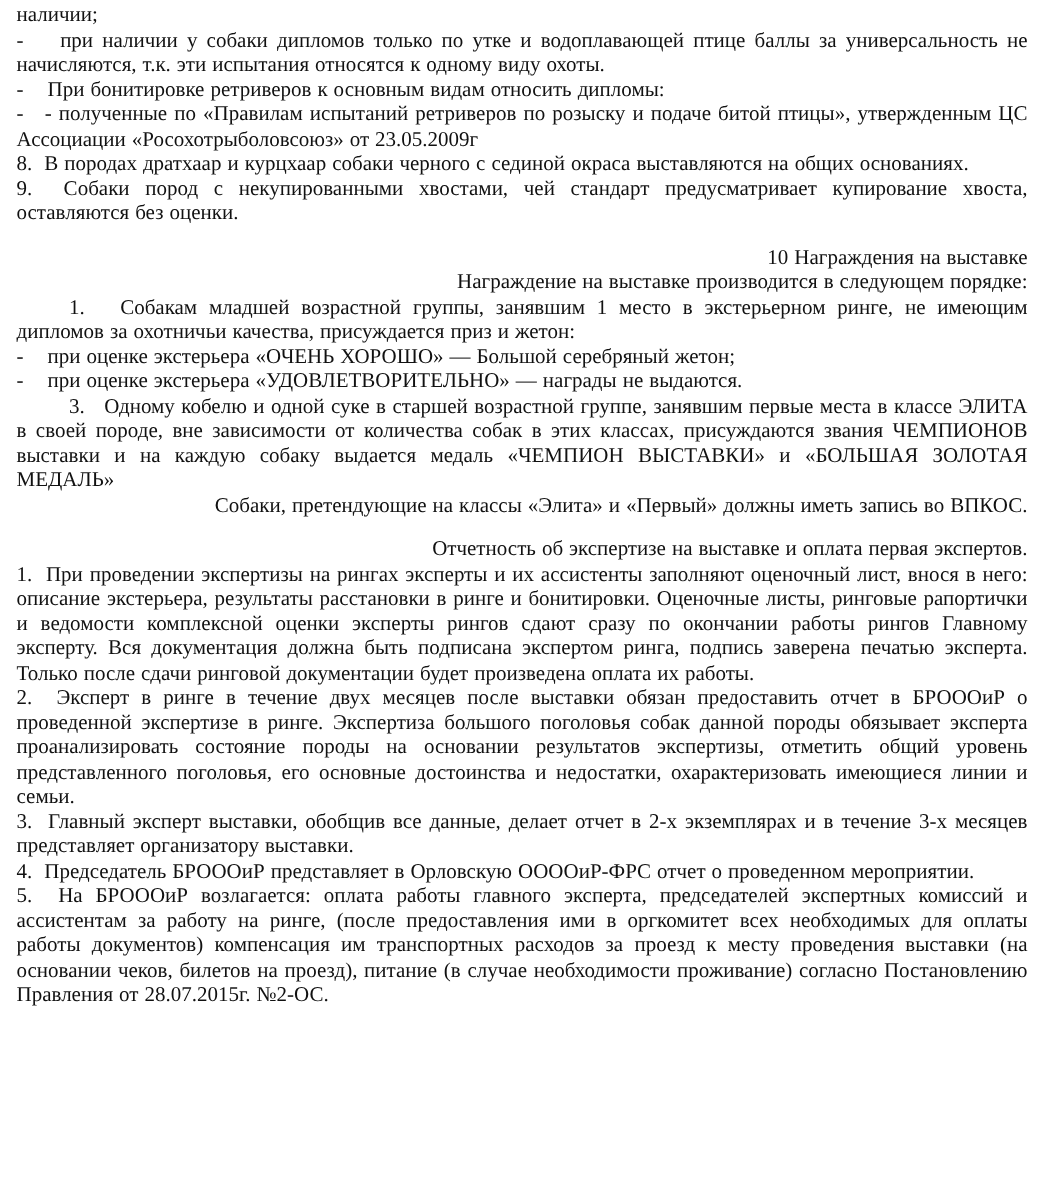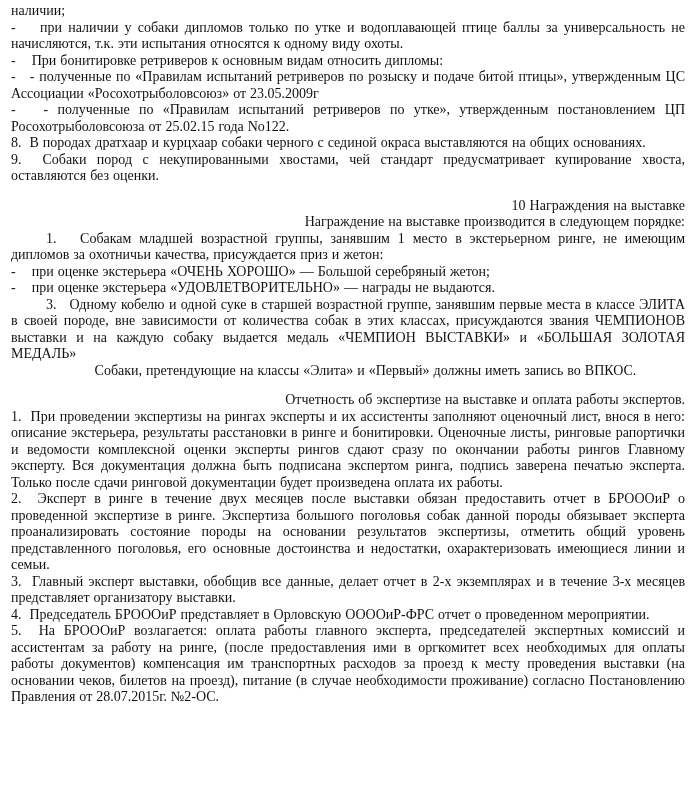--- a/index.html
+++ b/index.html
@@ -22,41 +22,40 @@
   }
   .page p {
     margin: 0;
     padding: 0;
     line-height: 16.5px;
     word-spacing: 0.5px;
   }
   p.plain   { text-align: left; }
   p.justify { text-align: justify; }
   p.justify-indent { text-align: justify; text-indent: 35px; }
-  p.indent  { text-align: center; text-indent: 35px; }
+  p.indent  { text-align: right; text-indent: 35px; }
   p.center  { text-align: right; }
   p.heading { text-align: right; margin-top: 13px !important; }
 </style>
 </head>
 <body>
 
 <div class="page">
     <p class="plain">наличии;</p>
     <p class="justify">-&nbsp;&nbsp;&nbsp;&nbsp;при наличии у собаки дипломов только по утке и водоплавающей птице баллы за универсальность не начисляются, т.к. эти испытания относятся к одному виду охоты.</p>
     <p class="plain">-&nbsp;&nbsp;&nbsp;&nbsp;При бонитировке ретриверов к основным видам относить дипломы:</p>
     <p class="justify">-&nbsp;&nbsp;&nbsp;- полученные по «Правилам испытаний ретриверов по розыску и подаче битой птицы», утвержденным ЦС Ассоциации «Росохотрыболовсоюз» от 23.05.2009г</p>
-    <p class="justify">-&nbsp;&nbsp;&nbsp;- полученные по «Правилам испытаний ретриверов по утке», утвержденным постановлением ЦП Росохотрыболовсоюза от 25.02.15 года No122.</p>
     <p class="justify">8.&nbsp;&nbsp;В породах дратхаар и курцхаар собаки черного с сединой окраса выставляются на общих основаниях.</p>
     <p class="justify">9.&nbsp;&nbsp;Собаки пород с некупированными хвостами, чей стандарт предусматривает купирование хвоста, оставляются без оценки.</p>
     <p class="heading">10 Награждения на выставке</p>
     <p class="center">Награждение на выставке производится в следующем порядке:</p>
     <p class="justify-indent">1.&nbsp;&nbsp;&nbsp;Собакам младшей возрастной группы, занявшим 1 место в экстерьерном ринге, не имеющим дипломов за охотничьи качества, присуждается приз и жетон:</p>
     <p class="plain">-&nbsp;&nbsp;&nbsp;&nbsp;при оценке экстерьера «ОЧЕНЬ ХОРОШО» — Большой серебряный жетон;</p>
     <p class="plain">-&nbsp;&nbsp;&nbsp;&nbsp;при оценке экстерьера «УДОВЛЕТВОРИТЕЛЬНО» — награды не выдаются.</p>
     <p class="justify-indent">3.&nbsp;&nbsp;&nbsp;Одному кобелю и одной суке в старшей возрастной группе, занявшим первые места в классе ЭЛИТА в своей породе, вне зависимости от количества собак в этих классах, присуждаются звания ЧЕМПИОНОВ выставки и на каждую собаку выдается медаль «ЧЕМПИОН ВЫСТАВКИ» и «БОЛЬШАЯ ЗОЛОТАЯ МЕДАЛЬ»</p>
     <p class="indent">Собаки, претендующие на классы «Элита» и «Первый» должны иметь запись во ВПКОС.</p>
-    <p class="heading">Отчетность об экспертизе на выставке и оплата работы экспертов.</p>
+    <p class="heading">Отчетность об экспертизе на выставке и оплата первая экспертов.</p>
     <p class="justify">1.&nbsp;&nbsp;При проведении экспертизы на рингах эксперты и их ассистенты заполняют оценочный лист, внося в него: описание экстерьера, результаты расстановки в ринге и бонитировки. Оценочные листы, ринговые рапортички и ведомости комплексной оценки эксперты рингов сдают сразу по окончании работы рингов Главному эксперту. Вся документация должна быть подписана экспертом ринга, подпись заверена печатью эксперта. Только после сдачи ринговой документации будет произведена оплата их работы.</p>
     <p class="justify">2.&nbsp;&nbsp;Эксперт в ринге в течение двух месяцев после выставки обязан предоставить отчет в БРОООиР о проведенной экспертизе в ринге. Экспертиза большого поголовья собак данной породы обязывает эксперта проанализировать состояние породы на основании результатов экспертизы, отметить общий уровень представленного поголовья, его основные достоинства и недостатки, охарактеризовать имеющиеся линии и семьи.</p>
     <p class="justify">3.&nbsp;&nbsp;Главный эксперт выставки, обобщив все данные, делает отчет в 2-х экземплярах и в течение 3-х месяцев представляет организатору выставки.</p>
     <p class="plain">4.&nbsp;&nbsp;Председатель БРОООиР представляет в Орловскую ООООиР-ФРС отчет о проведенном мероприятии.</p>
     <p class="justify">5.&nbsp;&nbsp;На БРОООиР возлагается: оплата работы главного эксперта, председателей экспертных комиссий и ассистентам за работу на ринге, (после предоставления ими в оргкомитет всех необходимых для оплаты работы документов) компенсация им транспортных расходов за проезд к месту проведения выставки (на основании чеков, билетов на проезд), питание (в случае необходимости проживание) согласно Постановлению Правления от 28.07.2015г. №2-ОС.</p>
   </div>
 
 </body></html>

